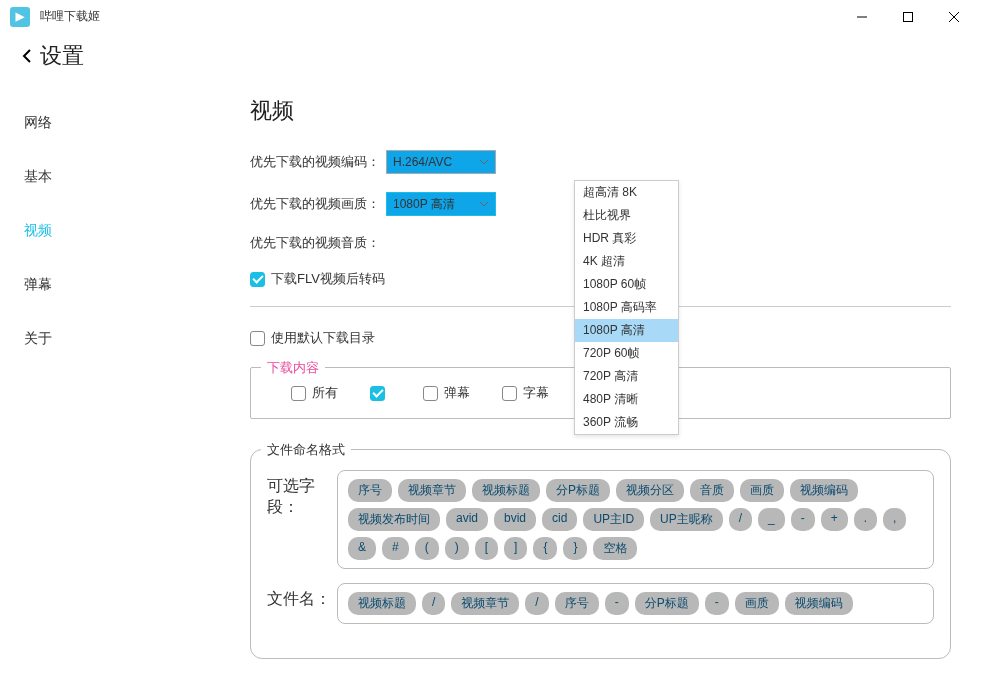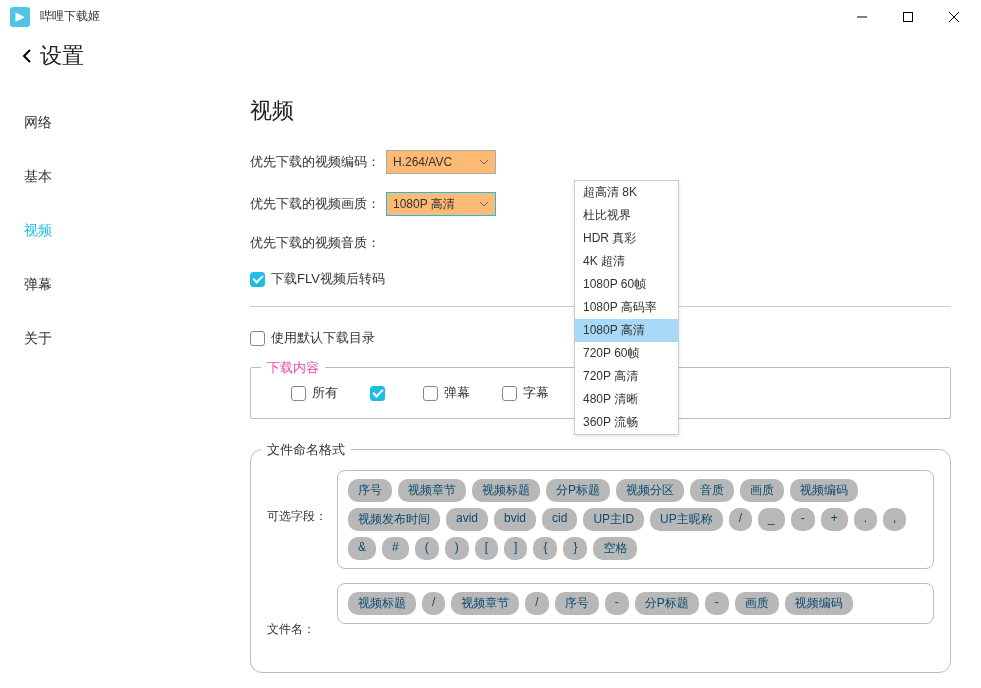--- a/index.html
+++ b/index.html
@@ -20,41 +20,41 @@
 
 .sidebar { width: 200px; padding-top: 18px; }
 .nav-item { padding: 18px 24px; font-size: 14px; color: #333; cursor: pointer; }
 .nav-item.active { color: #1bbfe6; }
 
 .content { flex: 1; padding: 18px 30px 0 50px; overflow: hidden; position: relative; }
 .section-title { font-size: 22px; color: #222; margin-bottom: 24px; }
 
 .field-row { display: flex; align-items: center; margin-bottom: 18px; font-size: 13px; color: #333; }
 .field-label { margin-right: 6px; }
-.combo { position: relative; border: 1px solid #aaa; height: 24px; min-width: 110px; display: flex; align-items: center; padding: 0 20px 0 6px; font-size: 12px; cursor: pointer; background: #fdba74; }
+.combo { position: relative; border: 1px solid #aaa; height: 24px; min-width: 110px; display: flex; align-items: center; padding: 0 20px 0 6px; font-size: 12px; cursor: pointer; background: #0ea5e9; }
 .combo.active { border-color: #1bbfe6; }
 .combo-arrow { position: absolute; right: 4px; top: 4px; width: 14px; height: 14px; display: flex; align-items: center; justify-content: center; }
 .combo-arrow svg { width: 8px; height: 5px; }
 
 .checkbox-row { display: flex; align-items: center; margin-bottom: 12px; font-size: 13px; color: #333; }
 .cb { width: 15px; height: 15px; border: 1px solid #888; border-radius: 3px; margin-right: 6px; display: inline-flex; align-items: center; justify-content: center; cursor: pointer; background: #fff; flex-shrink: 0; }
 .cb.checked { background: #1bbfe6; border-color: #1bbfe6; }
 .cb.checked::after { content: ''; width: 4px; height: 8px; border: solid #fff; border-width: 0 2px 2px 0; transform: rotate(45deg); margin-top: -2px; }
 
 .hr { border: none; border-top: 1px solid #ccc; margin: 18px 0 22px 0; }
 
 .download-box { border: 1px solid #bbb; border-radius: 2px; padding: 16px 16px 16px 16px; margin-top: 20px; position: relative; }
 .download-box-title { position: absolute; top: -9px; left: 10px; background: #fff; padding: 0 6px; font-size: 13px; color: #ec4899; }
 .cb-list { display: flex; gap: 32px; flex-wrap: wrap; padding-left: 24px; }
 .cb-item { display: flex; align-items: center; font-size: 13px; color: #333; }
 
 .naming-box { border: 1px solid #bbb; border-radius: 12px; padding: 20px 16px; margin-top: 30px; position: relative; }
 .naming-box-title { position: absolute; top: -9px; left: 10px; background: #fff; padding: 0 6px; font-size: 13px; color: #333; }
 .naming-row { display: flex; align-items: flex-start; margin-bottom: 14px; }
-.naming-label { width: 70px; font-size: 12px; color: #333; padding-top: 6px; flex-shrink: 0; margin-top: 32px; }
+.naming-label { width: 70px; font-size: 16px; color: #333; padding-top: 6px; flex-shrink: 0; }
 .chips-box { flex: 1; border: 1px solid #bbb; border-radius: 8px; padding: 8px 10px; display: flex; flex-wrap: wrap; gap: 6px; }
 .chip { background: #b8b8b8; color: #0c4a6e; font-size: 12px; padding: 3px 10px; border-radius: 10px; white-space: nowrap; cursor: pointer; }
 
 .dropdown { position: absolute; left: 374px; top: 102px; width: 105px; border: 1px solid #ccc; background: #fff; z-index: 100; box-shadow: 0 2px 4px rgba(0,0,0,0.1); }
 .dd-item { padding: 3px 8px; font-size: 12px; color: #333; cursor: pointer; }
 .dd-item.selected { background: #a8d9f7; }
 </style>
 </head>
 <body>
 

